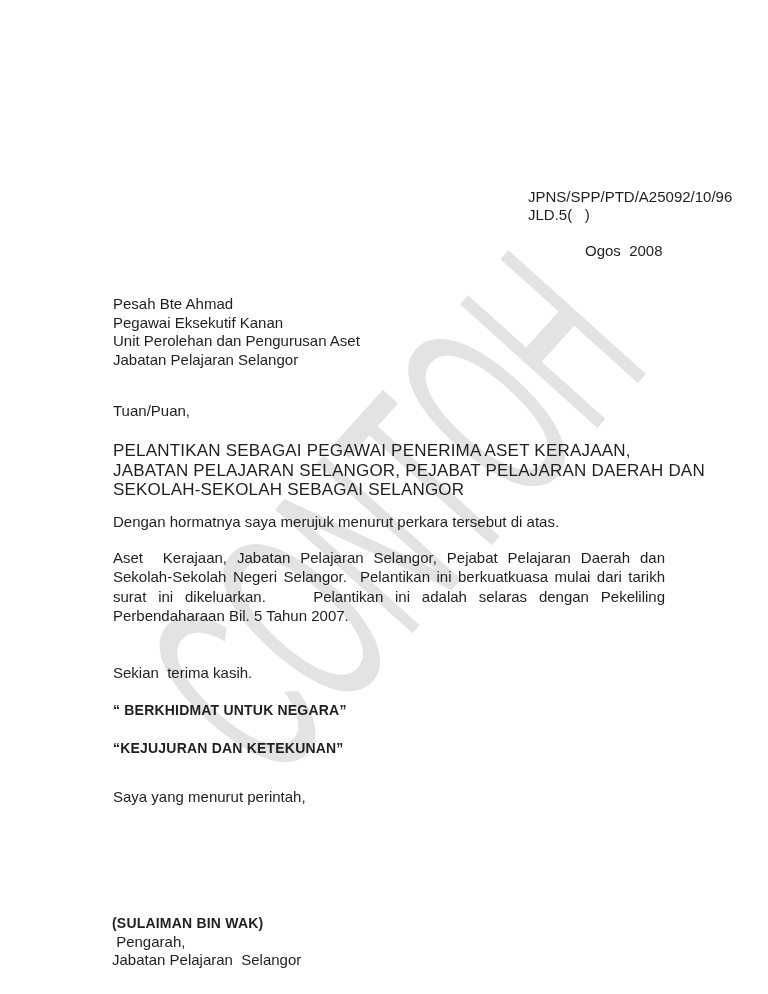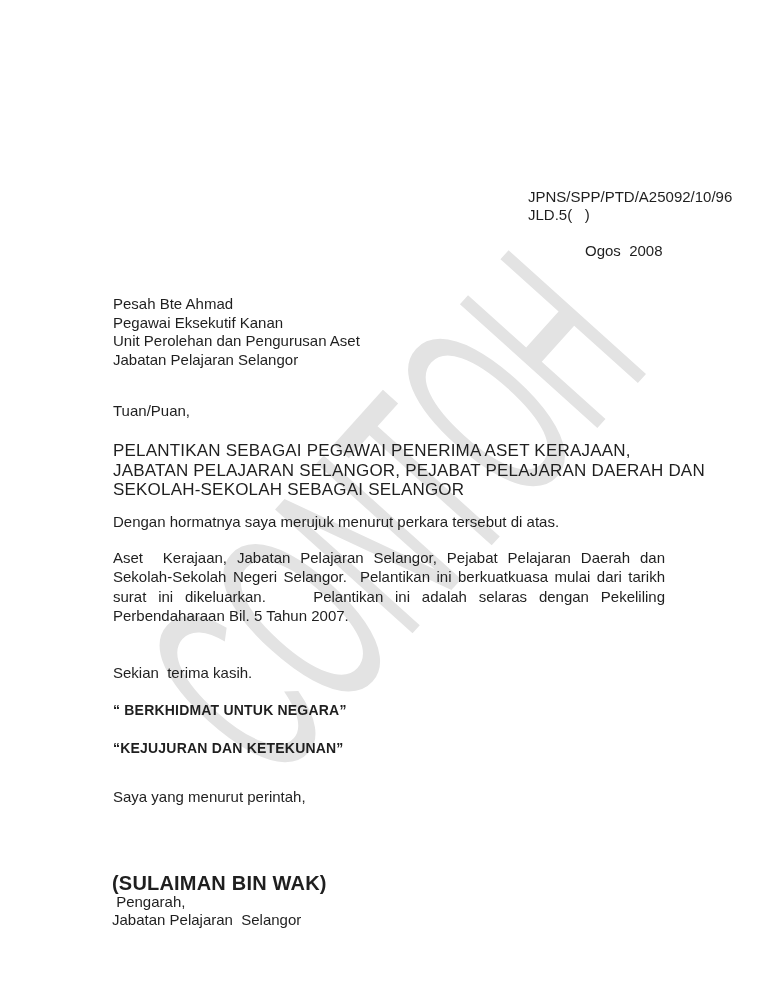--- a/index.html
+++ b/index.html
@@ -40,21 +40,21 @@
   .subject { left: 113px; top: 441px; line-height: 19.5px; font-weight: normal; font-size: 17px; letter-spacing: 0.2px; }
   .para1 { left: 113px; top: 513px; }
   .para2 { left: 113px; top: 548px; width: 552px; line-height: 19.3px; }
   .jline { text-align: justify; text-align-last: justify; }
   .sekian { left: 113px; top: 664px; }
   .motto1 { left: 113px; top: 702px; }
   .motto2 { left: 113px; top: 740px; }
   .bold-line { font-weight: bold; font-size: 14px; letter-spacing: 0.2px; }
   .signoff { left: 113px; top: 788px; }
   .signature { left: 112px; top: 874px; line-height: 18.5px; }
-  .sig-name { font-weight: bold; font-size: 20px; letter-spacing: 0.2px; }
+  .sig-name { font-weight: bold; font-size: 14px; letter-spacing: 0.2px; margin-top: 40px; }
 </style>
 </head>
 <body>
 
 <div class="page">
 
   <div class="watermark">CONTOH</div>
 
   <div class="content">
 

